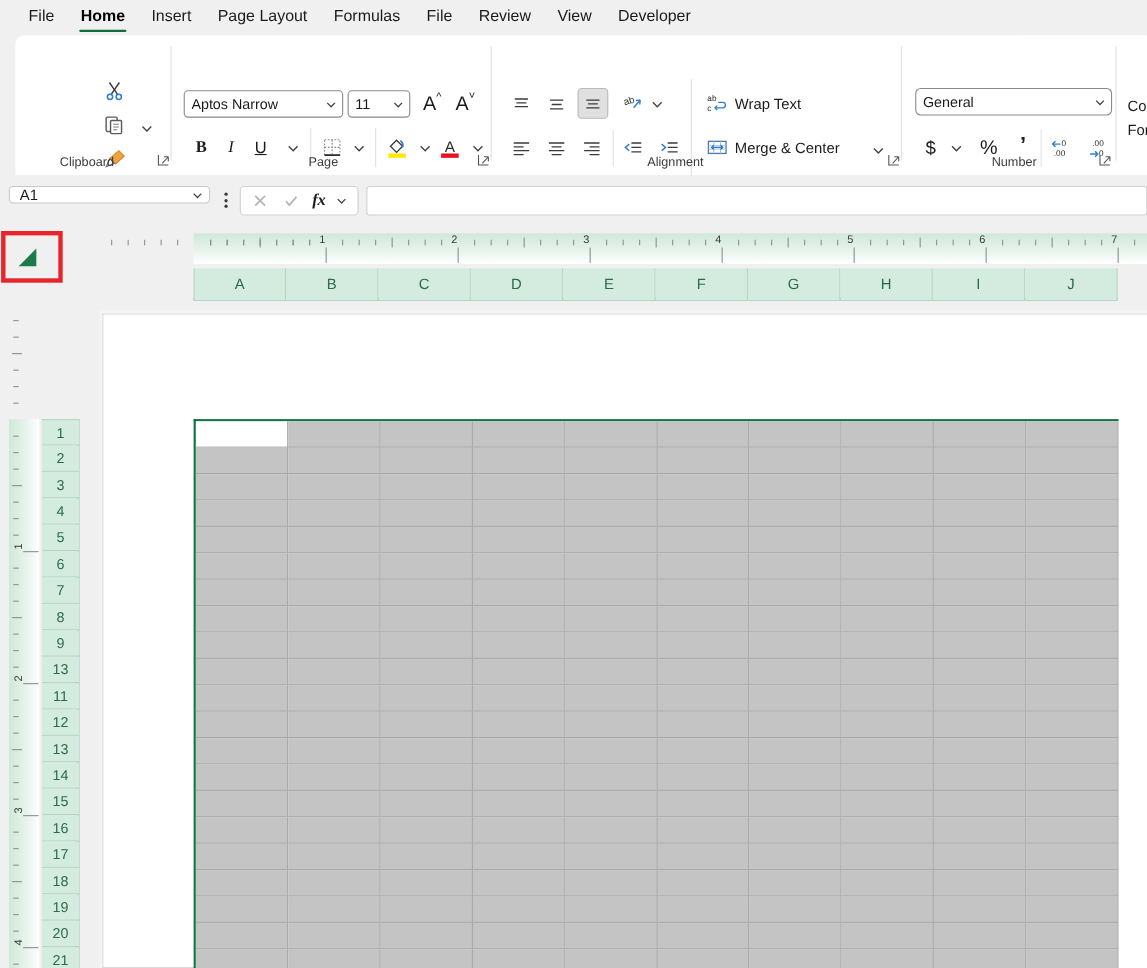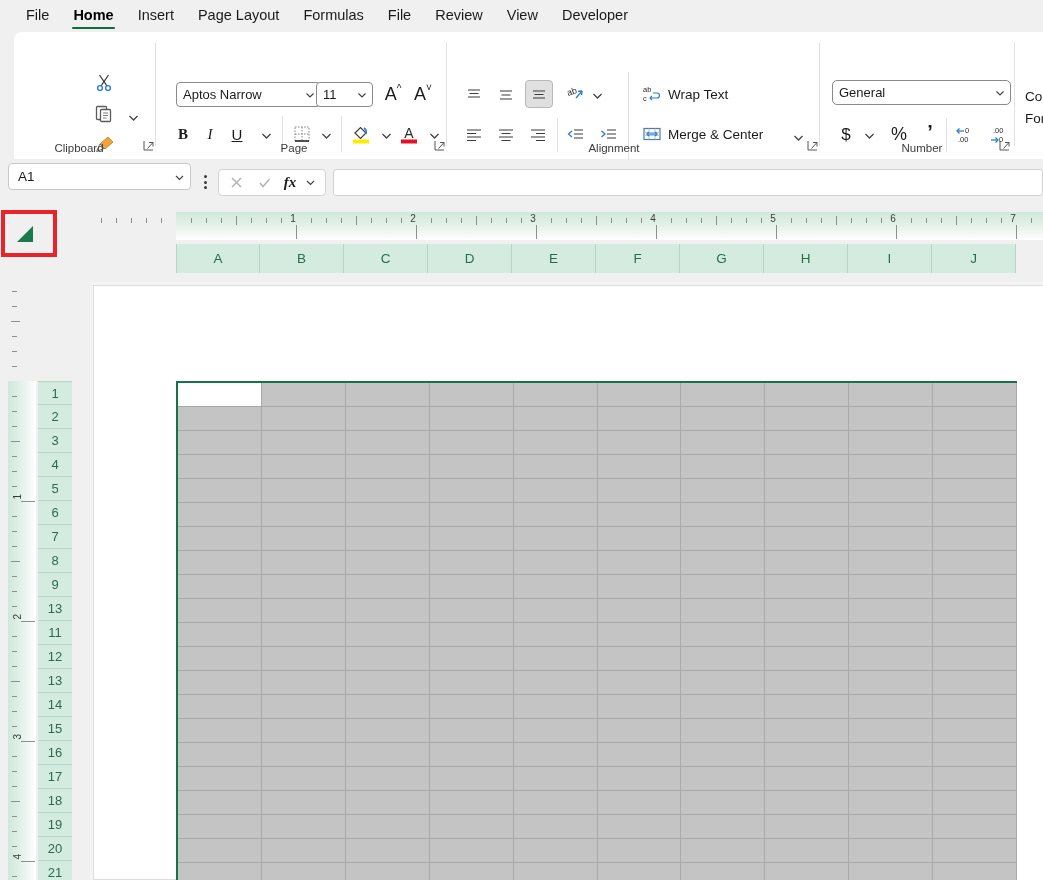--- a/index.html
+++ b/index.html
@@ -95,21 +95,21 @@
     position: absolute; display: flex; align-items: center; gap: 6px;
     font-size: 13.5px; color: #1b1b1b; cursor: default; white-space: nowrap;
   }
 
   
   .fbar {
     position: absolute; top: 160px; left: 0; width: 1043px; height: 46px;
     background: #f0f0f0;
   }
   .namebox {
-    position: absolute; left: 8px; top: 163px; width: 183px; height: 27px;
+    position: absolute; left: 8px; top: 169px; width: 183px; height: 16px;
     background: #fff; border: 1px solid #c8c8c8; border-radius: 4px;
     display: flex; align-items: center; padding: 0 5px 0 9px;
     font-size: 13.5px; color: #1b1b1b;
   }
   .namebox .cval { flex: 1; }
   .kebab {
     position: absolute; left: 198px; top: 172px; width: 14px; height: 20px;
     display: flex; flex-direction: column; align-items: center; justify-content: center; gap: 2.5px;
   }
   .kebab i { width: 3px; height: 3px; background: #3b3b3b; border-radius: 50%; display:block; }
@@ -301,21 +301,21 @@
 
     <div class="grp-label" style="left:10px; width:110px;">Clipboard</div>
     <div class="dlg" style="left:128px;">
       <svg width="13" height="13" viewBox="0 0 13 13">
             <path d="M2 2v9h9" fill="none" stroke="#555" stroke-width="1"></path>
             <path d="M11 3.5 L5.5 9.5 M11 3.5 h-4 M11 3.5 v4" stroke="#555" stroke-width="1" fill="none"></path>
           </svg>
     </div>
     <div class="grp-sep" style="left:141px;"></div>
 
-    <div class="combo" style="left:162px; top:50px; width:145px;">
+    <div class="combo" style="left:153px; top:50px; width:145px;">
       <span class="cval">Aptos Narrow</span>
       <span class="caret">
         <svg width="12" height="12" viewBox="0 0 12 12">
               <path d="M2.5 4.5 L6 8 L9.5 4.5" fill="none" stroke="#444" stroke-width="1.2"></path>
             </svg>
       </span>
     </div>
     <div class="combo" style="left:302px; top:50px; width:57px;">
       <span class="cval">11</span>
       <span class="caret">

